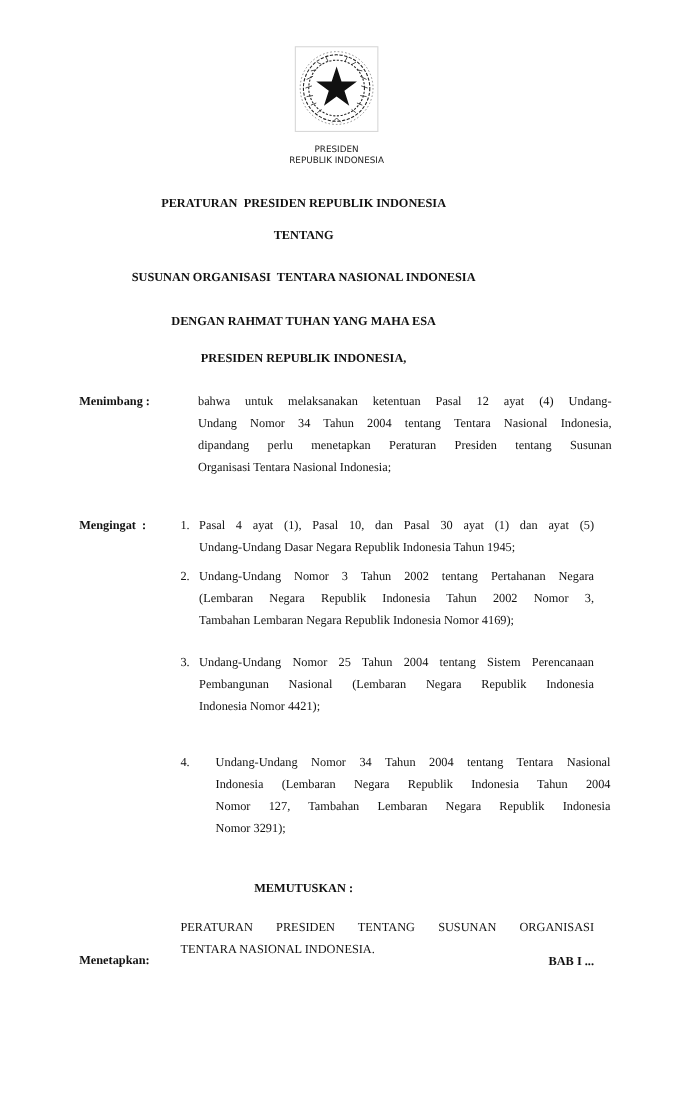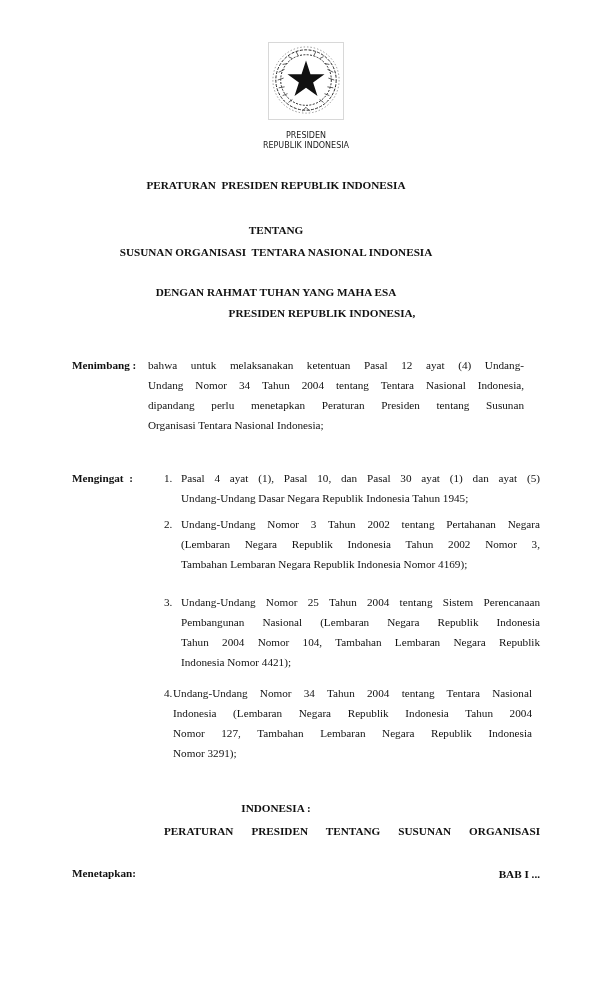--- a/index.html
+++ b/index.html
@@ -7,21 +7,21 @@
     .page { position: absolute; left: 0; top: 0; width: 612px; height: 1008px; }
     .emblem { position: absolute; left: 268px; top: 42px; width: 76px; height: 78px; border: 1px solid #d8d8d8; box-sizing: border-box; background: #fff; }
     .emblem svg { display: block; width: 100%; height: 100%; }
     .emblem-caption { position: absolute; left: 0; width: 612px; text-align: center; font-family: "DejaVu Sans", sans-serif; font-size: 8px; line-height: 10px; letter-spacing: 0; color: #222; }
     .title-line { position: absolute; left: 0; width: 552px; text-align: center; font-weight: bold; font-size: 11.2px; line-height: 14px; white-space: pre; }
     .label { position: absolute; font-weight: bold; font-size: 11.2px; line-height: 14px; white-space: pre; }
     .para { position: absolute; font-size: 11.2px; line-height: 20px; text-align: justify; }
     .para .ln { display: block; height: 20px; text-align: justify; text-align-last: justify; white-space: nowrap; }
     .para .ln.last { text-align-last: left; }
     .num { position: absolute; font-size: 11.2px; line-height: 20px; }
-    .bold { font-weight: bold; }
+    .bold { font-weight: normal; margin-top: 12px; }
   </style>
 </head>
 <body>
 
 <div class="page">
 
   <div class="emblem">
     <svg viewBox="0 0 76 78" xmlns="http://www.w3.org/2000/svg">
       <g fill="none" stroke="#222" stroke-width="1">
         <ellipse cx="38" cy="38" rx="31" ry="31" stroke-dasharray="3 1.5"></ellipse>
@@ -48,27 +48,27 @@
         <line x1="34" y1="70" x2="38" y2="66"></line>
           <line x1="42" y1="70" x2="38" y2="66"></line>
       </g>
       <polygon fill="#111" points="38,18 42.6,32 57,32 45.3,40.5 49.8,54.5 38,46 26.2,54.5 30.7,40.5 19,32 33.4,32"></polygon>
     </svg>
   </div>
   <div class="emblem-caption" style="top:131px;">PRESIDEN</div>
   <div class="emblem-caption" style="top:141px;">REPUBLIK INDONESIA</div>
 
   <div class="title-line" style="top:178px;">PERATURAN  PRESIDEN REPUBLIK INDONESIA</div>
-  <div class="title-line" style="top:223px;">TENTANG</div>
+  <div class="title-line" style="top:207px;">TENTANG</div>
   <div class="title-line" style="top:245px;">SUSUNAN ORGANISASI  TENTARA NASIONAL INDONESIA</div>
   <div class="title-line" style="top:285px;">DENGAN RAHMAT TUHAN YANG MAHA ESA</div>
-  <div class="title-line" style="top:306px;margin-left:46px;">PRESIDEN REPUBLIK INDONESIA,</div>
+  <div class="title-line" style="top:319px;">PRESIDEN REPUBLIK INDONESIA,</div>
 
   <div class="label" style="left:72px; top:358px;">Menimbang :</div>
-  <div class="para" style="left:148px; top:355px; width:376px;">
+  <div class="para" style="left:180px; top:355px; width:376px;">
     <span class="ln">bahwa untuk melaksanakan ketentuan Pasal 12 ayat (4) Undang-</span>
     <span class="ln">Undang Nomor 34 Tahun 2004 tentang Tentara Nasional Indonesia,</span>
     <span class="ln">dipandang perlu menetapkan Peraturan Presiden tentang Susunan</span>
     <span class="ln last">Organisasi Tentara Nasional Indonesia;</span>
   </div>
 
   <div class="label" style="left:72px; top:471px;">Mengingat  :</div>
 
   <div class="num" style="left:164px; top:468px;">1.</div>
   <div class="para" style="left:181px; top:468px; width:359px;">
@@ -80,33 +80,33 @@
   <div class="para" style="left:181px; top:514px; width:359px;">
     <span class="ln">Undang-Undang Nomor 3 Tahun 2002 tentang Pertahanan Negara</span>
     <span class="ln">(Lembaran Negara Republik Indonesia Tahun 2002 Nomor 3,</span>
     <span class="ln last">Tambahan Lembaran Negara Republik Indonesia Nomor 4169);</span>
   </div>
 
   <div class="num" style="left:164px; top:592px;">3.</div>
   <div class="para" style="left:181px; top:592px; width:359px;">
     <span class="ln">Undang-Undang Nomor 25 Tahun 2004 tentang Sistem Perencanaan</span>
     <span class="ln">Pembangunan Nasional (Lembaran Negara Republik Indonesia</span>
-    <span class="ln">Tahun 2004 Nomor 104, Tambahan Lembaran Negara Republik</span>
     <span class="ln last">Indonesia Nomor 4421);</span>
   </div>
 
   <div class="num" style="left:164px; top:683px;">4.</div>
-  <div class="para" style="left:173px; top:683px; width:359px;">
+  <div class="para" style="left:196px; top:683px; width:359px;">
     <span class="ln">Undang-Undang Nomor 34 Tahun 2004 tentang Tentara Nasional</span>
     <span class="ln">Indonesia (Lembaran Negara Republik Indonesia Tahun 2004</span>
     <span class="ln">Nomor 127, Tambahan Lembaran Negara Republik Indonesia</span>
     <span class="ln last">Nomor 3291);</span>
   </div>
 
-  <div class="title-line" style="top:801px;">INDONESIA :</div>
+  <div class="title-line" style="top:801px;">MEMUTUSKAN :</div>
   <div class="label" style="left:72px; top:824px;margin-top:42px;">Menetapkan:</div>
   <div class="para bold" style="left:164px; top:821px; width:376px;">
     <span class="ln">PERATURAN PRESIDEN TENTANG SUSUNAN ORGANISASI</span>
+    <span class="ln last">TENTARA NASIONAL INDONESIA.</span>
   </div>
 
   <div class="label" style="right:72px; top:867px;">BAB I ...</div>
 
 </div>
 
 </body></html>

